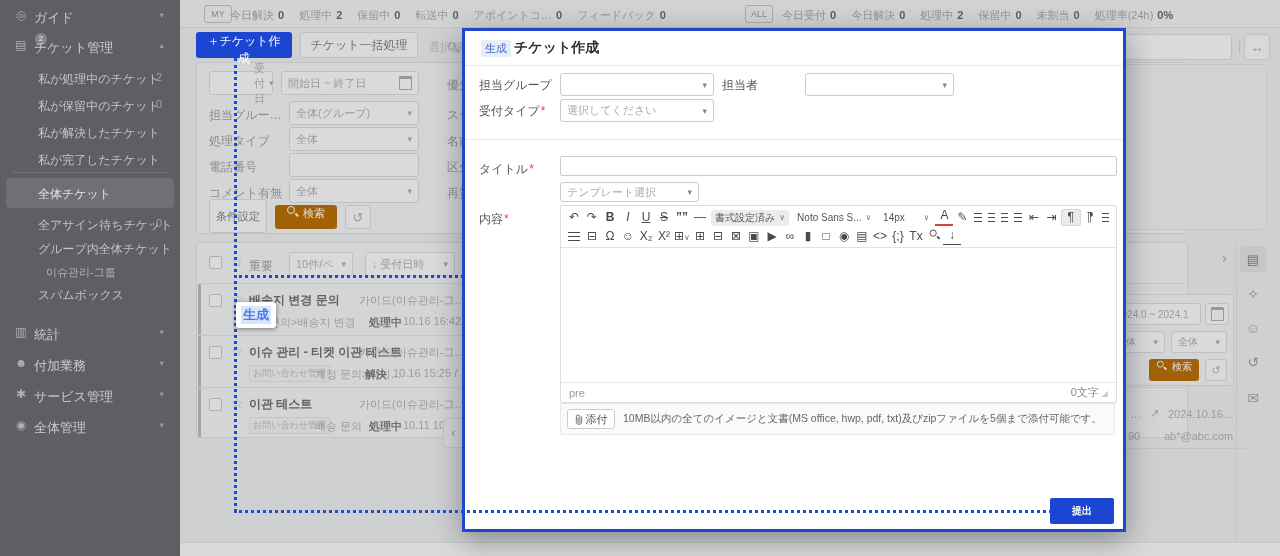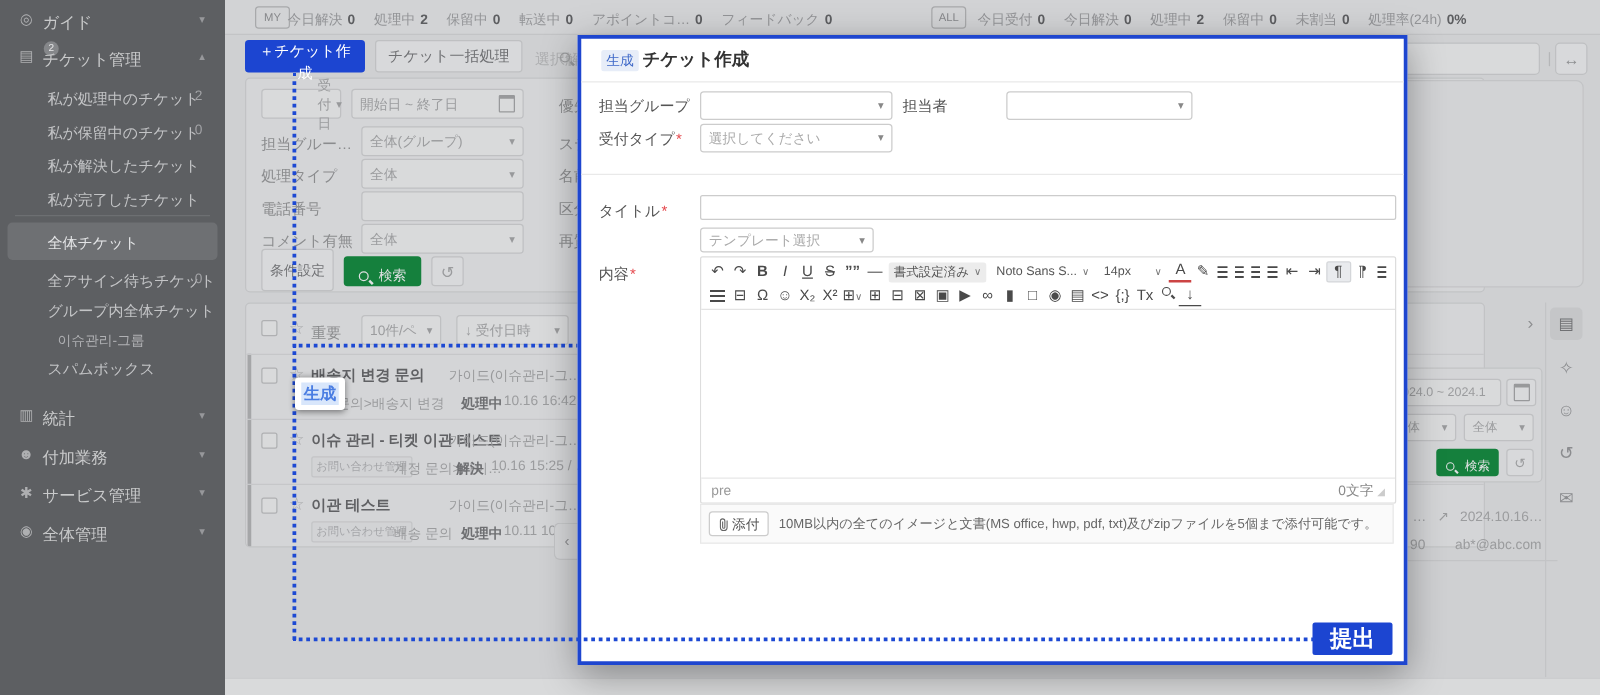--- a/index.html
+++ b/index.html
@@ -28,22 +28,22 @@
   .stats{position:absolute;top:8px;display:flex;gap:15px;font-size:11px;color:#939497;white-space:nowrap;}
   .stat b{color:#5d5e61;font-weight:bold;margin-left:4px;}
 
   
   .g-sel{background:#d9dadb;border:1px solid #bfc0c2;border-radius:3px;color:#9b9c9e;font-size:11px;
          display:flex;align-items:center;padding:0 6px;justify-content:space-between;}
   .g-sel .car{color:#98999b;font-size:9px;margin-left:4px;}
   .g-lab{font-size:12px;color:#8b8c8e;white-space:nowrap;}
   .g-btn{background:#d8d9db;border:1px solid #bfc0c2;border-radius:3px;color:#6f7073;font-size:11px;
          display:flex;align-items:center;justify-content:center;}
-  .g-btn-dark{background:#15803d;border-radius:3px;color:#dfe0e2;font-size:11px;
-         display:flex;align-items:flex-end;justify-content:center;gap:5px;}
+  .g-btn-dark{background:#a16207;border-radius:3px;color:#dfe0e2;font-size:11px;
+         display:flex;align-items:flex-start;justify-content:center;gap:5px;}
   .panel{background:#d4d5d7;border:1px solid #c2c3c5;border-radius:4px;}
   .cb{display:inline-block;width:13px;height:13px;border:1px solid #afb0b2;border-radius:2px;background:#d9dadb;}
   .star{color:#a8a9ab;font-size:14px;line-height:13px;}
   .mag{position:relative;display:inline-block;width:11px;height:11px;}
   .mag::before{content:"";position:absolute;left:0;top:0;width:6px;height:6px;border:1.5px solid currentColor;border-radius:50%;}
   .mag::after{content:"";position:absolute;left:7.5px;top:8px;width:4px;height:1.5px;background:currentColor;transform:rotate(45deg);}
   .cal{display:inline-block;width:11px;height:10px;border:1px solid currentColor;border-top:3px solid currentColor;border-radius:1px;}
 
   
   .row-title{font-weight:bold;font-size:12px;color:#606164;white-space:nowrap;}
@@ -85,21 +85,21 @@
         background:repeating-linear-gradient(to bottom,#4a4a4a 0 1.5px,transparent 1.5px 4px);}
   .tsel{display:flex;align-items:center;justify-content:space-between;font-size:10px;color:#555;
         padding:0 4px;height:16px;margin:0 2px;white-space:nowrap;}
   .tsel .car{font-size:8px;color:#777;margin-left:4px;}
   .tsel-bg{background:#ececec;border-radius:2px;}
   .e-status{position:absolute;left:0;right:0;bottom:0;height:20px;border-top:1px solid #e8e8e8;
             display:flex;align-items:center;justify-content:space-between;padding:0 8px;box-sizing:border-box;}
   .attach{position:absolute;background:#fafafa;border:1px solid #e8e8e8;display:flex;align-items:center;}
   .attach-btn{width:48px;height:20px;background:#fff;border:1px solid #ccc;border-radius:3px;margin:0 8px 0 6px;
               display:flex;align-items:center;justify-content:center;gap:3px;font-size:11px;color:#555;}
-  .submit{position:absolute;background:#1c45d1;color:#fff;font-size:18px;font-weight:bold;border-radius:2px;
+  .submit{position:absolute;background:#1c45d1;color:#fff;font-size:10px;font-weight:bold;border-radius:2px;
           display:flex;align-items:center;justify-content:center;}
 
   
   .rp-ico{position:absolute;color:#8b8c8f;font-size:14px;text-align:center;width:20px;}
 </style>
 </head>
 <body>
 
 <div class="screen">
 

